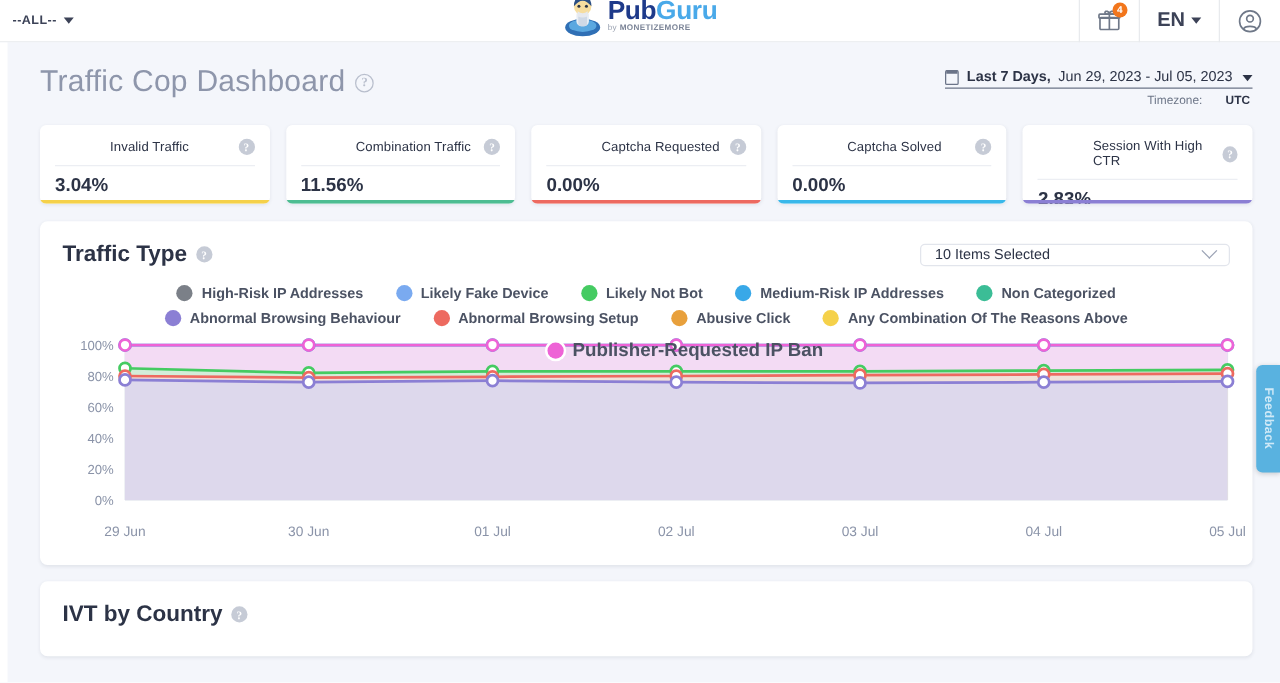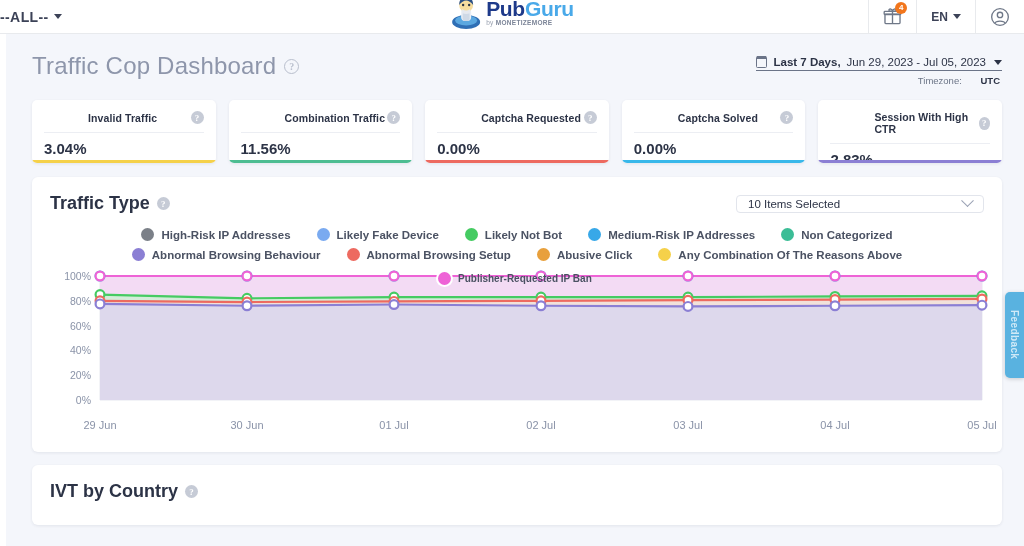--- a/index.html
+++ b/index.html
@@ -13,21 +13,22 @@
   
   .topbar {
     position: relative;
     height: 34px;
     background: #ffffff;
     border-bottom: 1px solid #e8eaed;
     display: flex;
     align-items: center;
   }
   .all-select {
-    font-size: 14px;
+    margin-left: 10px;
+    font-size: 10px;
     font-weight: 700;
     color: #3c4257;
     letter-spacing: .4px;
     display: flex;
     align-items: center;
     gap: 5px;
     cursor: pointer;
   }
   .caret { width:0;height:0;border-left:4px solid transparent;border-right:4px solid transparent;border-top:5px solid #3c4257; }
 
@@ -58,21 +59,21 @@
   }
   .gift-badge {
     position: absolute; top: 2px; right: 9px;
     background: #f2761c; color: #fff;
     font-size: 8px; font-weight: 700;
     border-radius: 50%;
     width: 12px; height: 12px;
     display:flex;align-items:center;justify-content:center;
     line-height:1;
   }
-  .lang { font-size: 12px; font-weight: 700; color:#3c4257; display:flex;align-items:center;gap:5px; }
+  .lang { font-size: 16px; font-weight: 700; color:#3c4257; display:flex;align-items:center;gap:5px; }
 
   
   .page {
     position: relative;
     height: 512px;
     background: #f4f6fb;
     border-left: 6px solid #ffffff;
     overflow: hidden;
   }
   .rail {
@@ -121,21 +122,21 @@
   .kpis { display:flex; gap:13px; padding: 14px 22px 0 26px; }
   .kpi {
     flex:1; background:#fff; border-radius:5px;
     box-shadow: 0 1px 3px rgba(40,50,80,.09);
     padding: 11px 12px 0 12px;
     overflow:hidden;
     position:relative;
     height: 63px;
   }
   .kpi-head { display:flex; align-items:center; }
-  .kpi-title { font-size:10.5px; font-weight:700; color:#2c3346; letter-spacing:.1px;padding-left:44px;}
+  .kpi-title { font-size:10.5px; font-weight:400; color:#2c3346; letter-spacing:.1px;padding-left:44px;}
   .kpi-head .qmark { margin-left:auto; }
   .kpi-sep { height:1px; background:#eceef3; margin:8px 0 7px 0;}
   .kpi-val { font-size:15px; font-weight:700; color:#2c3346;}
   .kpi-bar { position:absolute; left:0; right:0; bottom:0; height:3px;}
 
   
   .panel {
     background:#fff; border-radius:6px;
     box-shadow: 0 1px 3px rgba(40,50,80,.09);
     margin: 14px 22px 0 26px;
@@ -167,21 +168,21 @@
     font-size:11.5px; font-weight:700; color:#4b5263;
     white-space:nowrap; cursor:pointer;
   }
   .lg-dot { width:13px;height:13px;border-radius:50%; box-shadow: 0 0 0 2px #fff; flex:none;}
 
   
   .chart-wrap { position:relative; height: 170px; margin-top: 2px;}
   .floating-legend {
     position:absolute; left: 388px; top: 4px; z-index: 6;
     display:flex; align-items:center; gap:7px;
-    font-size:10px; font-weight:700; color:#4b5263;
+    font-size:15px; font-weight:700; color:#4b5263;
     cursor:pointer;
   }
   .chart-svg { display:block; }
   .ytick { font-size:10.5px; fill:#8a93a8; font-family:"Liberation Sans", sans-serif; font-weight:400;}
   .xtick { font-size:11px; fill:#8a93a8; font-family:"Liberation Sans", sans-serif; font-weight:400;}
 
   
   .panel-bottom {
     background:#fff; border-radius:6px;
     box-shadow: 0 1px 3px rgba(40,50,80,.09);

